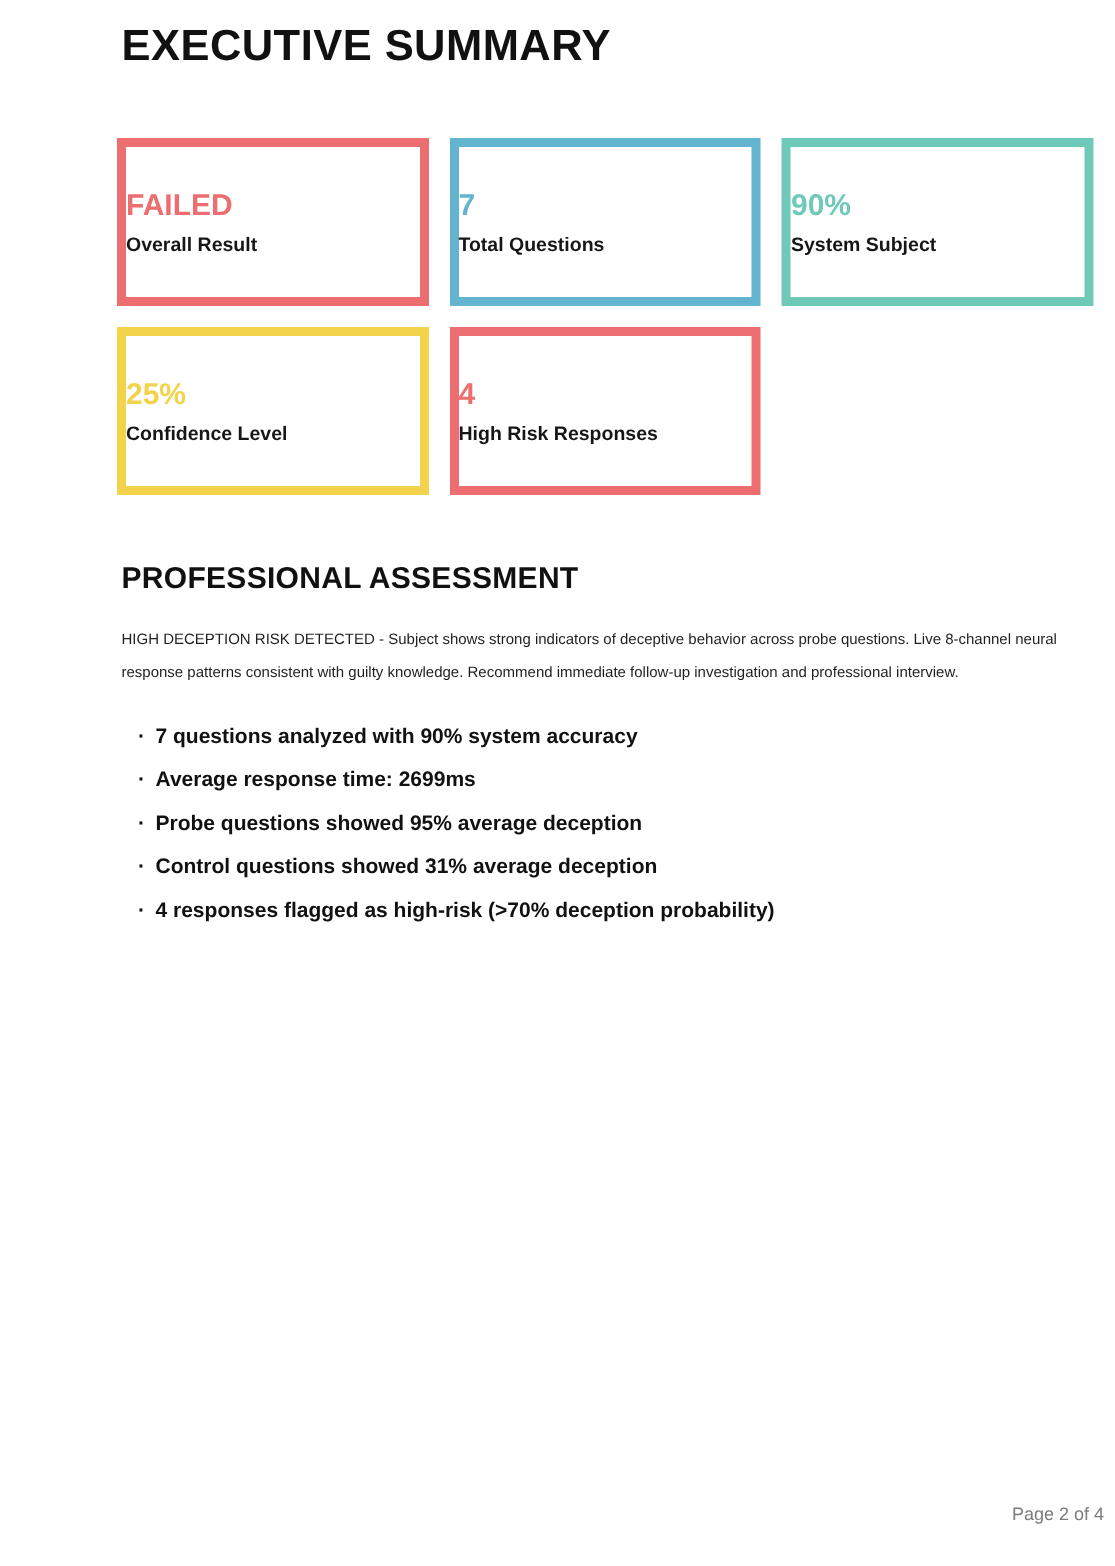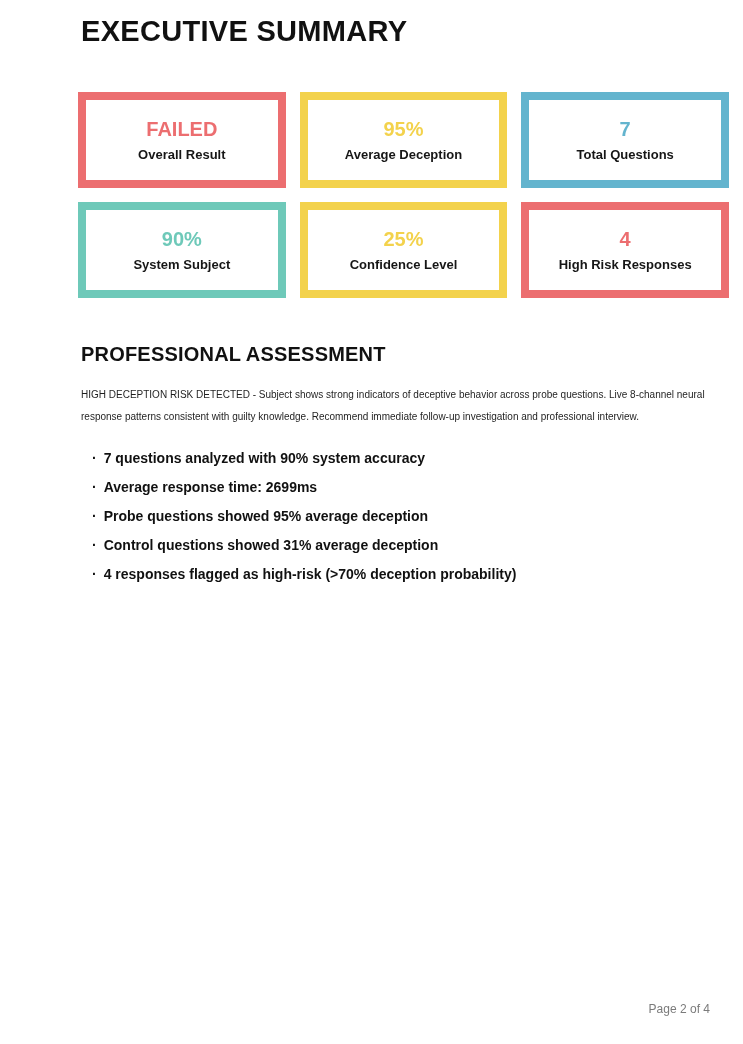--- a/index.html
+++ b/index.html
@@ -25,26 +25,26 @@
 
   .cards-grid {
     margin-top:44px;
     display:grid;
     grid-template-columns:repeat(3, 1fr);
     column-gap:14px;
     row-gap:14px;
   }
   .stat-card {
     box-sizing:border-box;
-    height:96px;
-    border:8px solid #14b8a6;
+    height:112px;
+    border:6px solid #14b8a6;
     background:#ffffff;
     display:flex;
     flex-direction:column;
-    align-items:center;
+    align-items:flex-start;
     justify-content:center;
     gap:7px;
     text-align:center;
   }
   .stat-value {
     font-size:20px;
     font-weight:700;
     line-height:22px;
   }
   .stat-label {
@@ -87,45 +87,41 @@
     align-items:baseline;
   }
   .bullet {
     font-weight:700;
     margin-right:7px;
   }
 
   .page-footer {
     position:absolute;
     top:1002px;
-    right:64px;
+    right:38px;
     font-size:12px;
     color:#7b7b7b;
     line-height:14px;
   }
 </style>
 </head>
 <body>
 
 <div class="page">
   <div class="inner">
 
     <h1 class="page-title">EXECUTIVE SUMMARY</h1>
 
     <div class="cards-grid">
 
       <div class="stat-card" style="border-color: rgb(236, 110, 112);">
         <div class="stat-value" style="color: rgb(236, 110, 112);">FAILED</div>
         <div class="stat-label">Overall Result</div>
       </div>
 
-      <div class="stat-card" style="border-color: rgb(243, 210, 76);">
-        <div class="stat-value" style="color: rgb(243, 210, 76);">95%</div>
-        <div class="stat-label">Average Deception</div>
-      </div>
 
       <div class="stat-card" style="border-color: rgb(99, 180, 206);">
         <div class="stat-value" style="color: rgb(99, 180, 206);">7</div>
         <div class="stat-label">Total Questions</div>
       </div>
 
       <div class="stat-card" style="border-color: rgb(110, 201, 185);">
         <div class="stat-value" style="color: rgb(110, 201, 185);">90%</div>
         <div class="stat-label">System Subject</div>
       </div>

